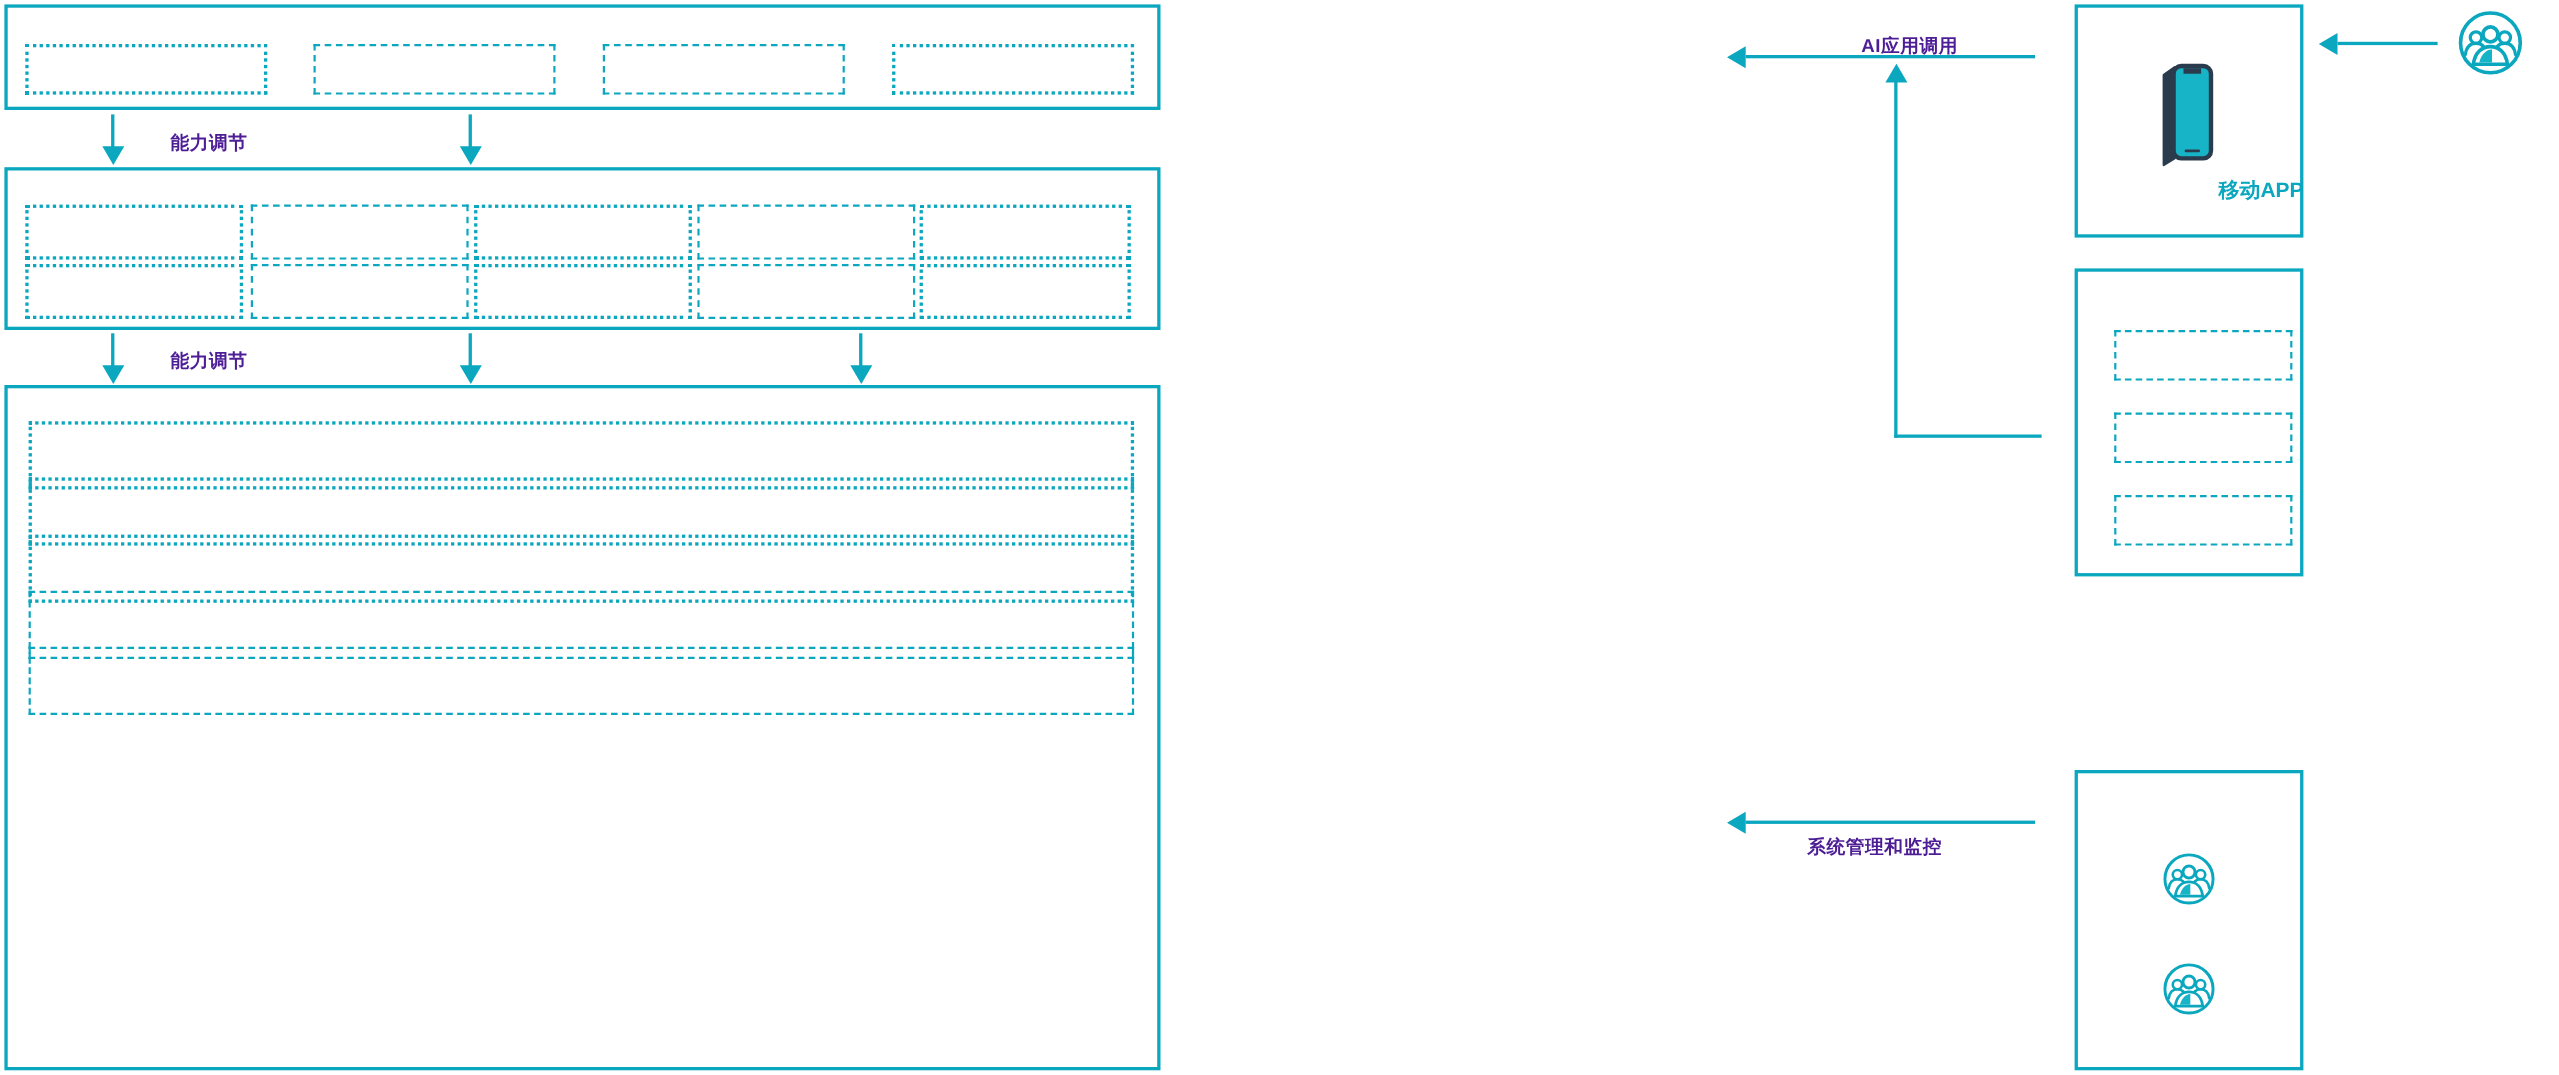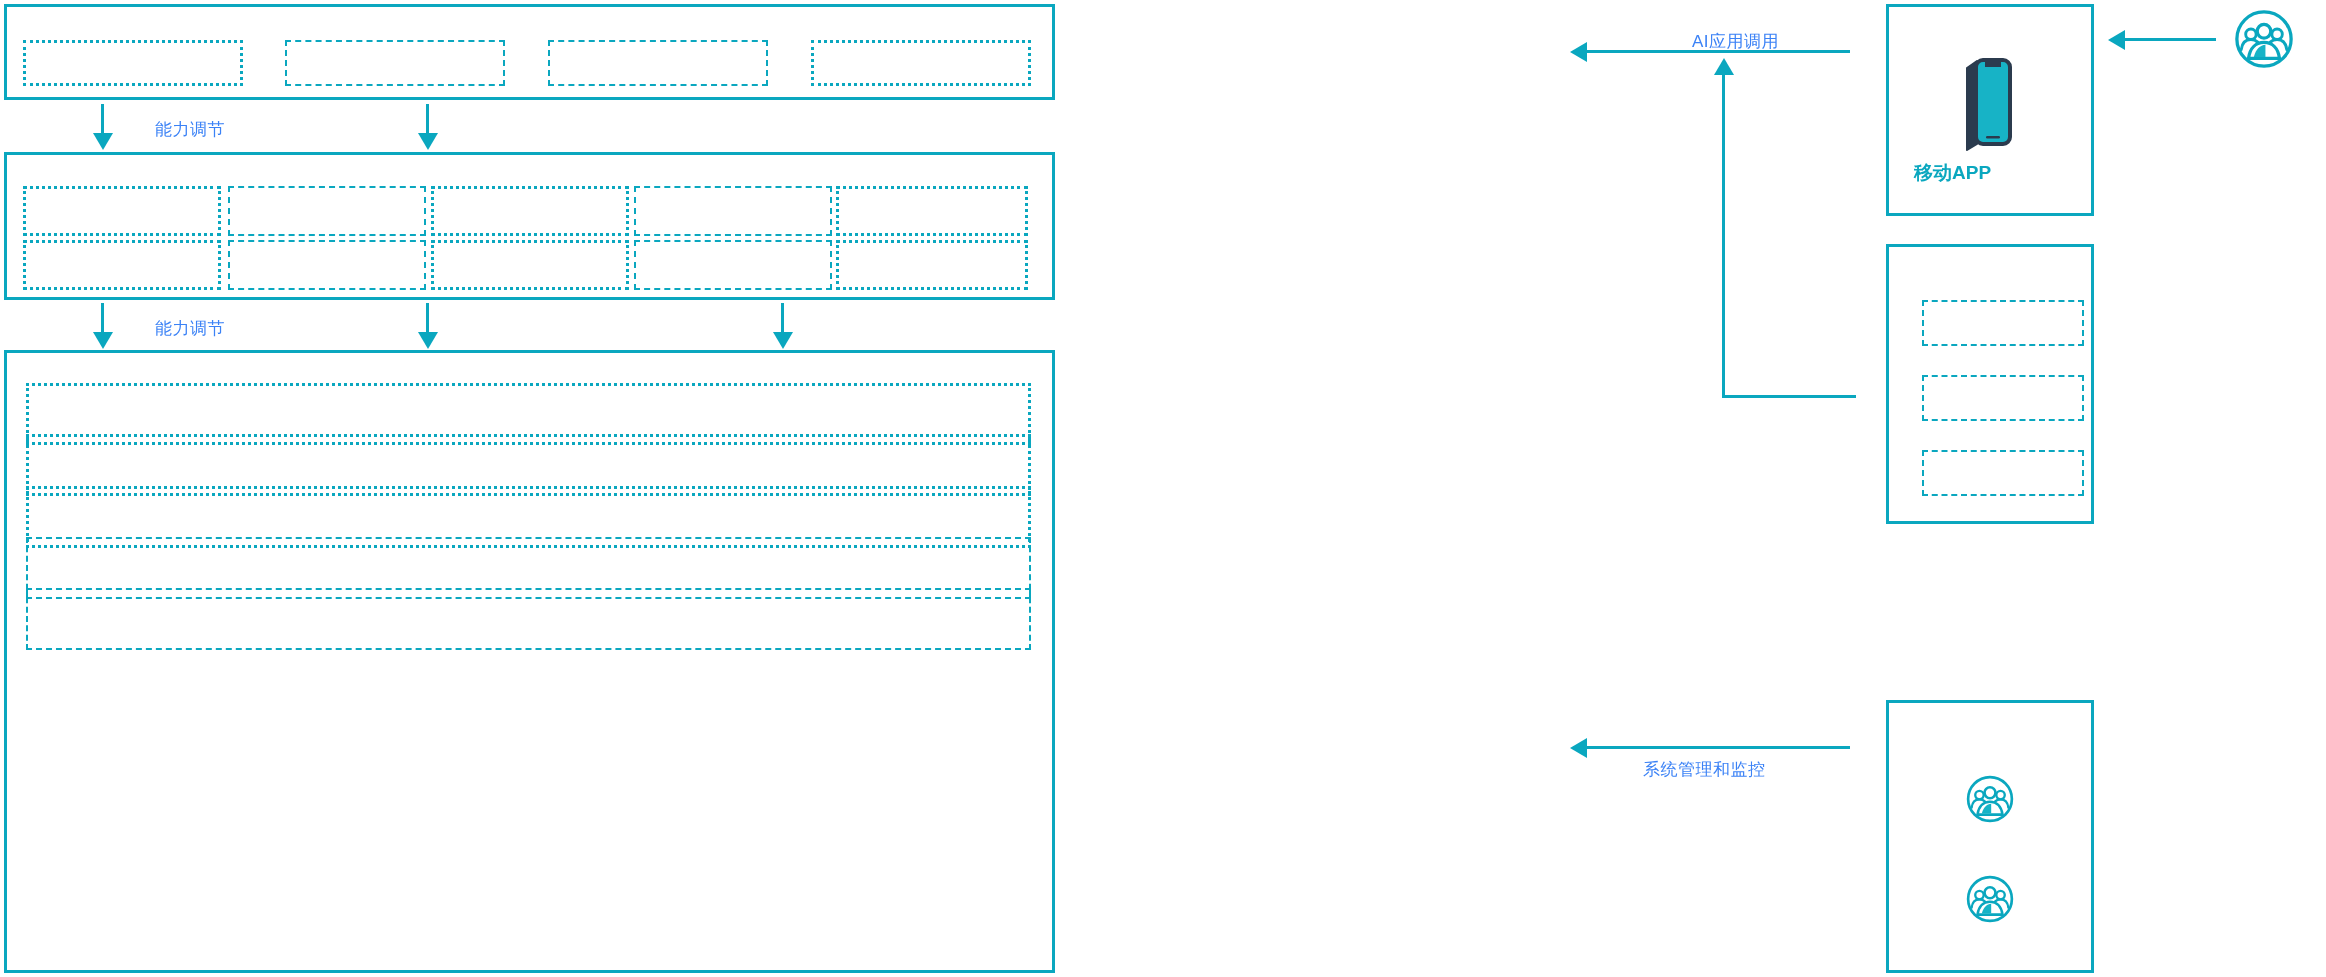--- a/index.html
+++ b/index.html
@@ -48,23 +48,23 @@
   .card-box {
     position: absolute;
     box-sizing: border-box;
     border: 3px solid #0aa7bf;
     background: #ffffff;
   }
 
   
   .conn-label {
     position: absolute;
-    color: #3b82f6;
+    color: #4c1d95;
     font-size: 17px;
-    font-weight: normal;
+    font-weight: bold;
     white-space: nowrap;
     letter-spacing: 0.5px;
   }
 
   
   .arrow-down {
     position: absolute;
     width: 20px;
   }
   .arrow-down .shaft {
@@ -138,26 +138,25 @@
 
   
   .icon {
     position: absolute;
     line-height: 0;
   }
 
   .card-caption {
     position: absolute;
     width: 100%;
-    text-align: left;
+    text-align: right;
     color: #0aa7bf;
     font-size: 19px;
     font-weight: bold;
     white-space: nowrap;
-    padding-left: 28px;
   }
 </style>
 </head>
 <body>
 
 <div id="canvas">
 
   <div class="layer-box" style="left:4px; top:4px; width:1051px; height:96px;">
   </div>
 

